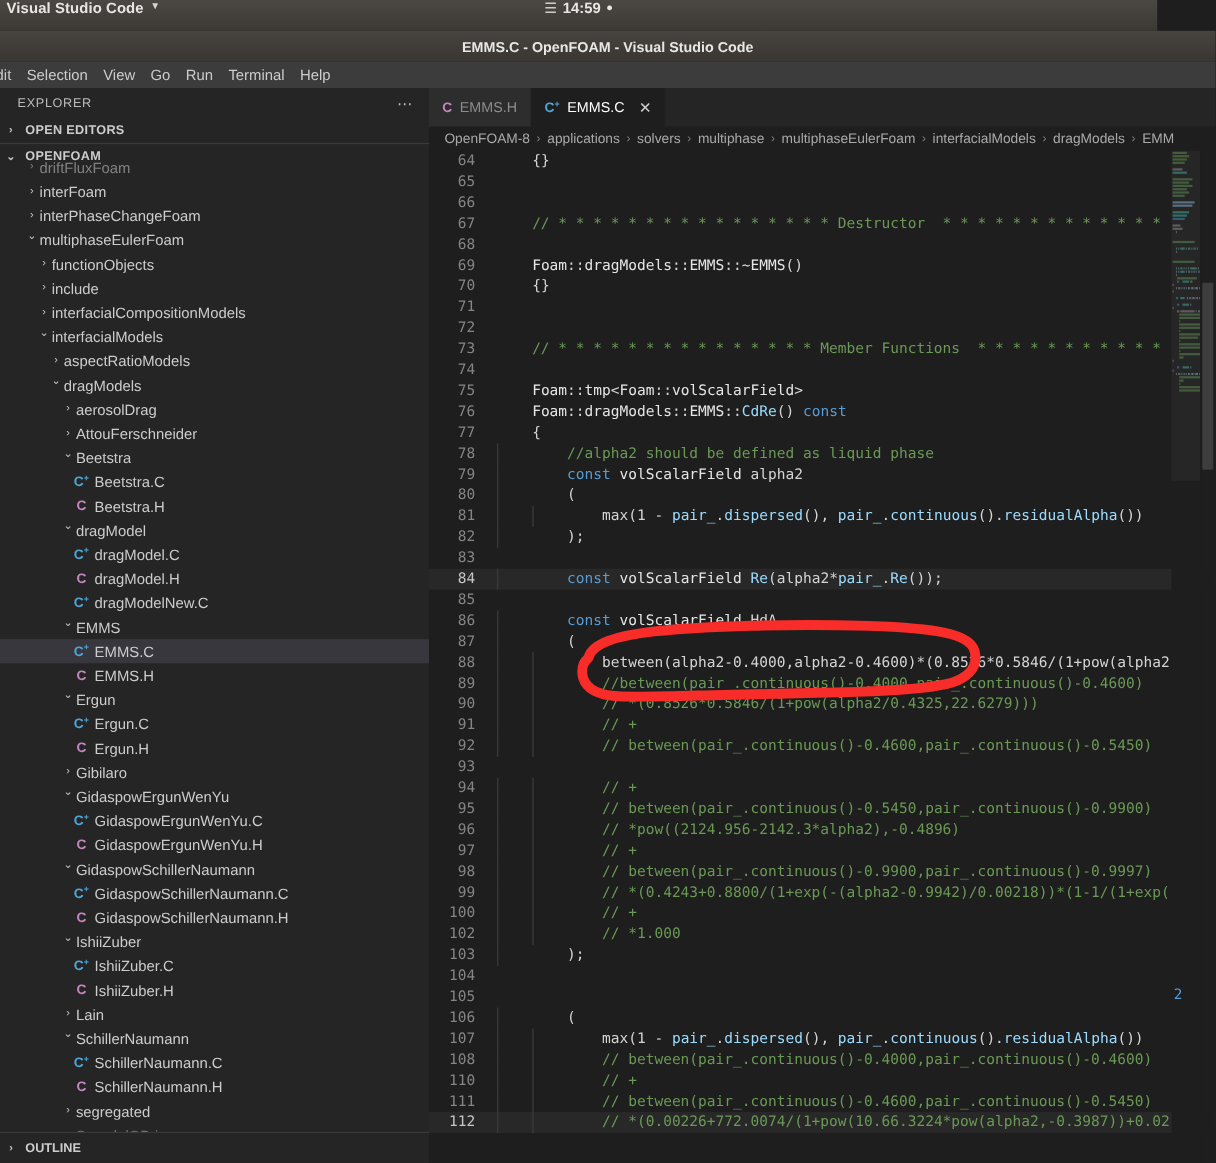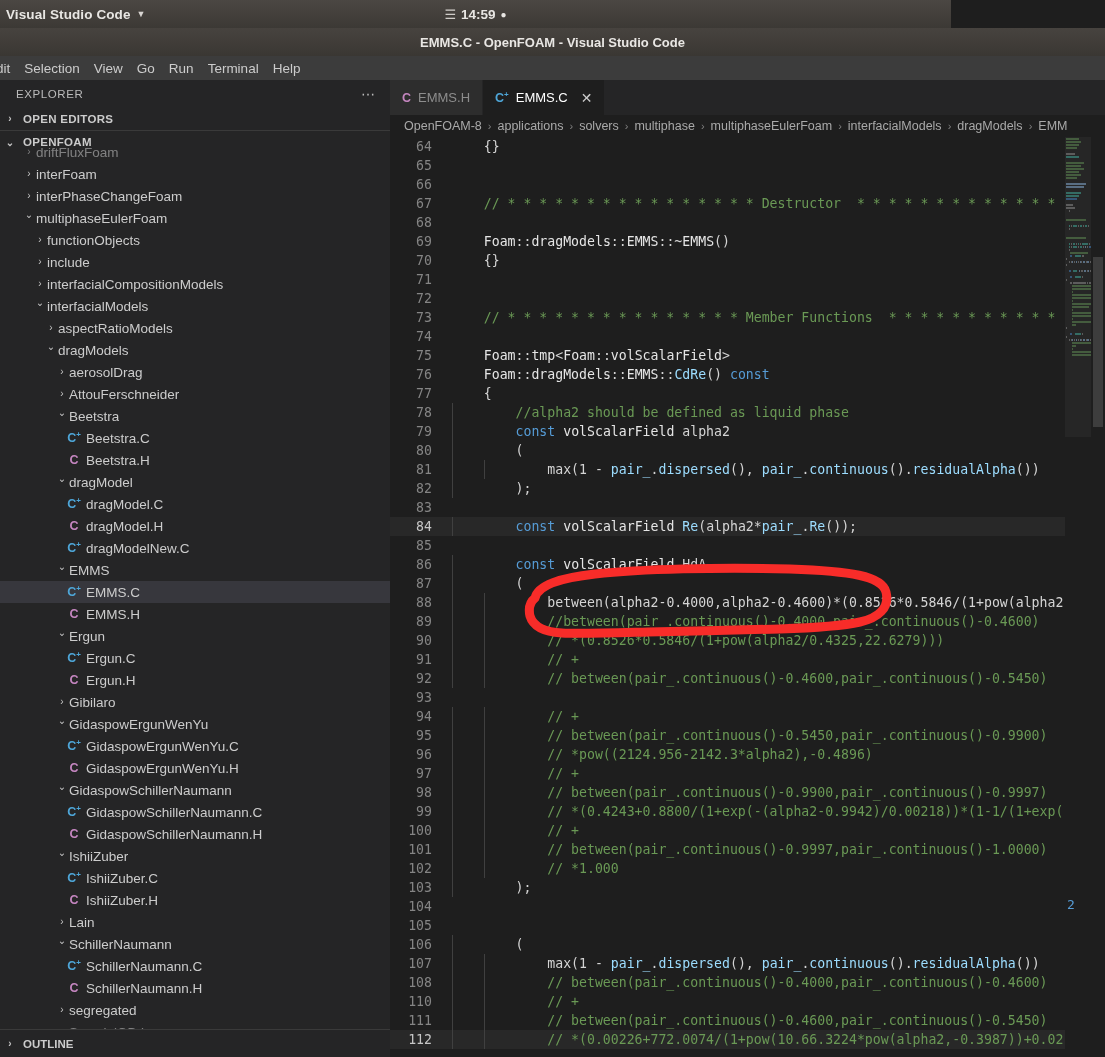--- a/index.html
+++ b/index.html
@@ -4,24 +4,24 @@
 <style>
   * { box-sizing: border-box; margin: 0; padding: 0; }
   html, body {
     width: 1105px; height: 1057px;
     background: #1e1e1e;
     font-family: "Liberation Sans", sans-serif;
     overflow: hidden;
   }
   
   #gnome-panel {
-    position: absolute; left: 0; top: 0; width: 951px; height: 28px;
+    position: absolute; left: 0; top: 0; width: 1052px; height: 28px;
     background: linear-gradient(to bottom, #4b4743 0%, #3c3935 100%);
     color: #e8e6e3; font-size: 13.5px; font-weight: bold;
-    display: flex; align-items: center;
+    display: flex; align-items: flex-start;
   }
   #gnome-panel .app-name { margin-left: 6px; letter-spacing: .1px; }
   #gnome-panel .caret { margin-left: 6px; font-size: 9px; color: #d8d5d2; }
   #gnome-panel .clock {
     position: absolute; left: 0; right: 0; text-align: center;
     display: flex; align-items: center; justify-content: center; gap: 5px;
     font-weight: bold;
   }
   #gnome-panel .clock .burger { font-size: 13px; color: #cfccc8; font-weight: normal;}
   #gnome-panel .clock .dot { font-size: 10px; color: #e8e6e3; }
@@ -489,21 +489,20 @@
           <div class="cline"><span class="ln">91</span><span class="ctext"><span class="ind-guide" style="left: 2px;"></span><span class="ind-guide" style="left: 34px;"></span><span class="tk-pln">            </span><span class="tk-cmt">// +</span></span></div>
           <div class="cline"><span class="ln">92</span><span class="ctext"><span class="ind-guide" style="left: 2px;"></span><span class="ind-guide" style="left: 34px;"></span><span class="tk-pln">            </span><span class="tk-cmt">// between(pair_.continuous()-0.4600,pair_.continuous()-0.5450)</span></span></div>
           <div class="cline"><span class="ln">93</span></div>
           <div class="cline"><span class="ln">94</span><span class="ctext"><span class="ind-guide" style="left: 2px;"></span><span class="ind-guide" style="left: 34px;"></span><span class="tk-pln">            </span><span class="tk-cmt">// +</span></span></div>
           <div class="cline"><span class="ln">95</span><span class="ctext"><span class="ind-guide" style="left: 2px;"></span><span class="ind-guide" style="left: 34px;"></span><span class="tk-pln">            </span><span class="tk-cmt">// between(pair_.continuous()-0.5450,pair_.continuous()-0.9900)</span></span></div>
           <div class="cline"><span class="ln">96</span><span class="ctext"><span class="ind-guide" style="left: 2px;"></span><span class="ind-guide" style="left: 34px;"></span><span class="tk-pln">            </span><span class="tk-cmt">// *pow((2124.956-2142.3*alpha2),-0.4896)</span></span></div>
           <div class="cline"><span class="ln">97</span><span class="ctext"><span class="ind-guide" style="left: 2px;"></span><span class="ind-guide" style="left: 34px;"></span><span class="tk-pln">            </span><span class="tk-cmt">// +</span></span></div>
           <div class="cline"><span class="ln">98</span><span class="ctext"><span class="ind-guide" style="left: 2px;"></span><span class="ind-guide" style="left: 34px;"></span><span class="tk-pln">            </span><span class="tk-cmt">// between(pair_.continuous()-0.9900,pair_.continuous()-0.9997)</span></span></div>
           <div class="cline"><span class="ln">99</span><span class="ctext"><span class="ind-guide" style="left: 2px;"></span><span class="ind-guide" style="left: 34px;"></span><span class="tk-pln">            </span><span class="tk-cmt">// *(0.4243+0.8800/(1+exp(-(alpha2-0.9942)/0.00218))*(1-1/(1+exp(</span></span></div>
           <div class="cline"><span class="ln">100</span><span class="ctext"><span class="ind-guide" style="left: 2px;"></span><span class="ind-guide" style="left: 34px;"></span><span class="tk-pln">            </span><span class="tk-cmt">// +</span></span></div>
-          <div class="cline"><span class="ln">101</span><span class="ctext"><span class="ind-guide" style="left: 2px;"></span><span class="ind-guide" style="left: 34px;"></span><span class="tk-pln">            </span><span class="tk-cmt">// between(pair_.continuous()-0.9997,pair_.continuous()-1.0000)</span></span></div>
           <div class="cline"><span class="ln">102</span><span class="ctext"><span class="ind-guide" style="left: 2px;"></span><span class="ind-guide" style="left: 34px;"></span><span class="tk-pln">            </span><span class="tk-cmt">// *1.000</span></span></div>
           <div class="cline"><span class="ln">103</span><span class="ctext"><span class="ind-guide" style="left: 2px;"></span><span class="tk-pln">        );</span></span></div>
           <div class="cline"><span class="ln">104</span><span class="ctext"><span class="ind-guide" style="left: 2px;"></span></span></div>
           <div class="cline"><span class="ln">105</span></div>
           <div class="cline"><span class="ln">106</span><span class="ctext"><span class="ind-guide" style="left: 2px;"></span><span class="tk-pln">        (</span></span></div>
           <div class="cline"><span class="ln">107</span><span class="ctext"><span class="ind-guide" style="left: 2px;"></span><span class="ind-guide" style="left: 34px;"></span><span class="tk-pln">            </span><span class="tk-pln">max</span><span class="tk-pln">(1 - </span><span class="tk-var">pair_</span><span class="tk-pln">.</span><span class="tk-var">dispersed</span><span class="tk-pln">(), </span><span class="tk-var">pair_</span><span class="tk-pln">.</span><span class="tk-var">continuous</span><span class="tk-pln">().</span><span class="tk-var">residualAlpha</span><span class="tk-pln">())</span></span></div>
           <div class="cline"><span class="ln">108</span><span class="ctext"><span class="ind-guide" style="left: 2px;"></span><span class="ind-guide" style="left: 34px;"></span><span class="tk-pln">            </span><span class="tk-cmt">// between(pair_.continuous()-0.4000,pair_.continuous()-0.4600)</span></span></div>
           <div class="cline"><span class="ln">110</span><span class="ctext"><span class="ind-guide" style="left: 2px;"></span><span class="ind-guide" style="left: 34px;"></span><span class="tk-pln">            </span><span class="tk-cmt">// +</span></span></div>
           <div class="cline"><span class="ln">111</span><span class="ctext"><span class="ind-guide" style="left: 2px;"></span><span class="ind-guide" style="left: 34px;"></span><span class="tk-pln">            </span><span class="tk-cmt">// between(pair_.continuous()-0.4600,pair_.continuous()-0.5450)</span></span></div>
           <div class="cline hl"><span class="ln">112</span><span class="ctext"><span class="ind-guide" style="left: 2px;"></span><span class="ind-guide" style="left: 34px;"></span><span class="tk-pln">            </span><span class="tk-cmt">// *(0.00226+772.0074/(1+pow(10.66.3224*pow(alpha2,-0.3987))+0.02</span></span></div>

